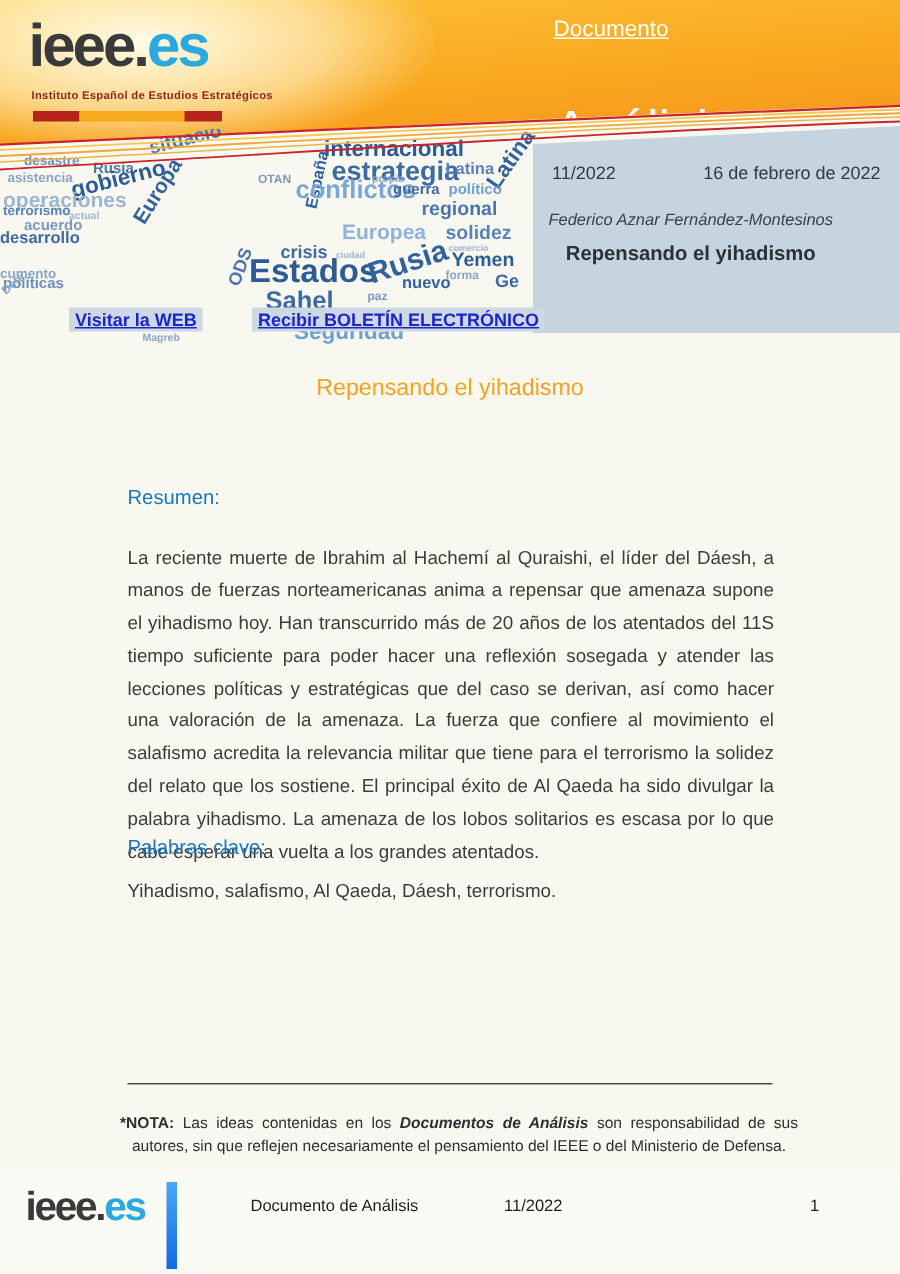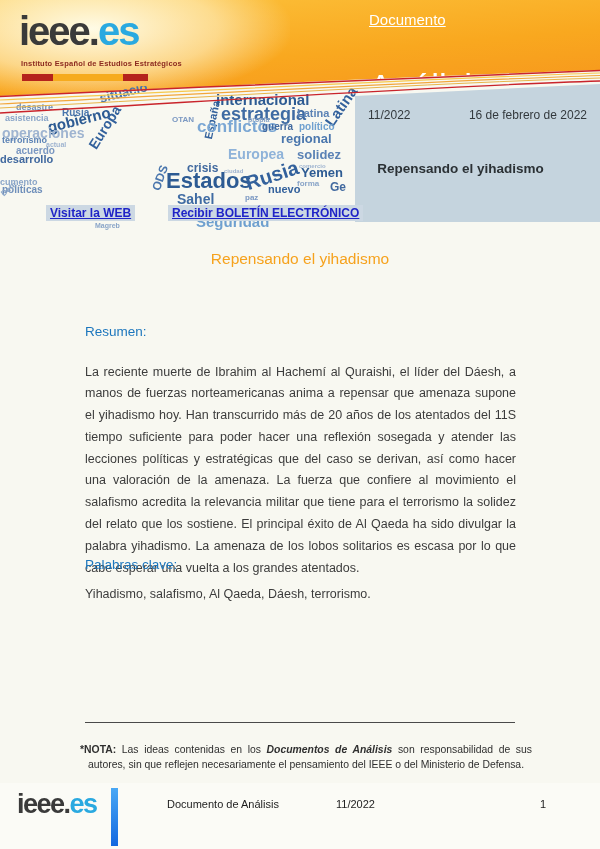--- a/index.html
+++ b/index.html
@@ -131,21 +131,21 @@
       <span style="left: 299px; top: 77px; font-size: 6px; color: rgb(159, 180, 208);">comercio</span>
       <span style="left: 187px; top: 76px; font-size: 12px; color: rgb(65, 105, 159);">crisis</span>
       <span style="left: 224px; top: 82px; font-size: 6px; color: rgb(159, 180, 208);">ciudad</span>
       <span style="left: 166px; top: 84px; font-size: 22px; color: rgb(45, 91, 147);">Estados</span>
       <span style="left: 243px; top: 88px; font-size: 20px; color: rgb(51, 97, 156); transform: rotate(-18deg);">Rusia</span>
       <span style="left: 301px; top: 80px; font-size: 13px; color: rgb(45, 91, 147);">Yemen</span>
       <span style="left: 268px; top: 98px; font-size: 11px; color: rgb(51, 97, 156);">nuevo</span>
       <span style="left: 297px; top: 94px; font-size: 8px; color: rgb(138, 165, 200);">forma</span>
       <span style="left: 330px; top: 95px; font-size: 12px; color: rgb(65, 105, 159);">Ge</span>
       <span style="left: 150px; top: 102px; font-size: 12px; color: rgb(74, 118, 173); transform: rotate(-70deg);">ODS</span>
-      <span style="left: 177px; top: 106px; font-size: 14px; color: rgb(63, 107, 163);">Sahel</span>
+      <span style="left: 177px; top: 106px; font-size: 17px; color: rgb(63, 107, 163);">Sahel</span>
       <span style="left: 245px; top: 108px; font-size: 8px; color: rgb(123, 152, 194);">paz</span>
       <span style="left: 0px; top: 106px; font-size: 8px; color: rgb(138, 165, 200); transform: rotate(-40deg);">Defe</span>
       <span style="left: 95px; top: 136px; font-size: 7px; color: rgb(138, 165, 200);">Magreb</span>
       <span style="left: 196px; top: 128px; font-size: 15px; color: rgb(111, 160, 207);">Seguridad</span>
     </div>
 
   <svg class="swoosh-lines" viewBox="0 0 600 52" preserveAspectRatio="none">
     <path d="M0,32 C200,23 420,11 600,5" fill="none" stroke="#f6c84c" stroke-width="1.2"></path>
     <path d="M0,36 C205,26 425,13 600,7.5" fill="none" stroke="#f2a63b" stroke-width="1.2"></path>
     <path d="M0,40 C210,29 430,15 600,10" fill="none" stroke="#e8b54a" stroke-width="1"></path>
@@ -154,20 +154,21 @@
   </svg>
 
   <a class="weblink link-web">Visitar la WEB</a>
   <a class="weblink link-news">Recibir BOLETÍN ELECTRÓNICO</a>
 
   <div class="info-box">
     <div class="info-row">
       <span>11/2022</span>
       <span>16 de febrero de 2022</span>
     </div>
+    <div class="info-author">Federico Aznar Fernández-Montesinos</div>
     <div class="info-title">Repensando el yihadismo</div>
   </div>
 
   <div class="main-title">Repensando el yihadismo</div>
 
   <div class="sec-heading h-resumen">Resumen:</div>
   <p class="body-par">La reciente muerte de Ibrahim al Hachemí al Quraishi, el líder del Dáesh, a manos de fuerzas norteamericanas anima a repensar que amenaza supone el yihadismo hoy. Han transcurrido más de 20 años de los atentados del 11S tiempo suficiente para poder hacer una reflexión sosegada y atender las lecciones políticas y estratégicas que del caso se derivan, así como hacer una valoración de la amenaza. La fuerza que confiere al movimiento el salafismo acredita la relevancia militar que tiene para el terrorismo la solidez del relato que los sostiene. El principal éxito de Al Qaeda ha sido divulgar la palabra yihadismo. La amenaza de los lobos solitarios es escasa por lo que cabe esperar una vuelta a los grandes atentados.</p>
 
   <div class="sec-heading h-palabras">Palabras clave:</div>
   <div class="keywords">Yihadismo, salafismo, Al Qaeda, Dáesh, terrorismo.</div>

